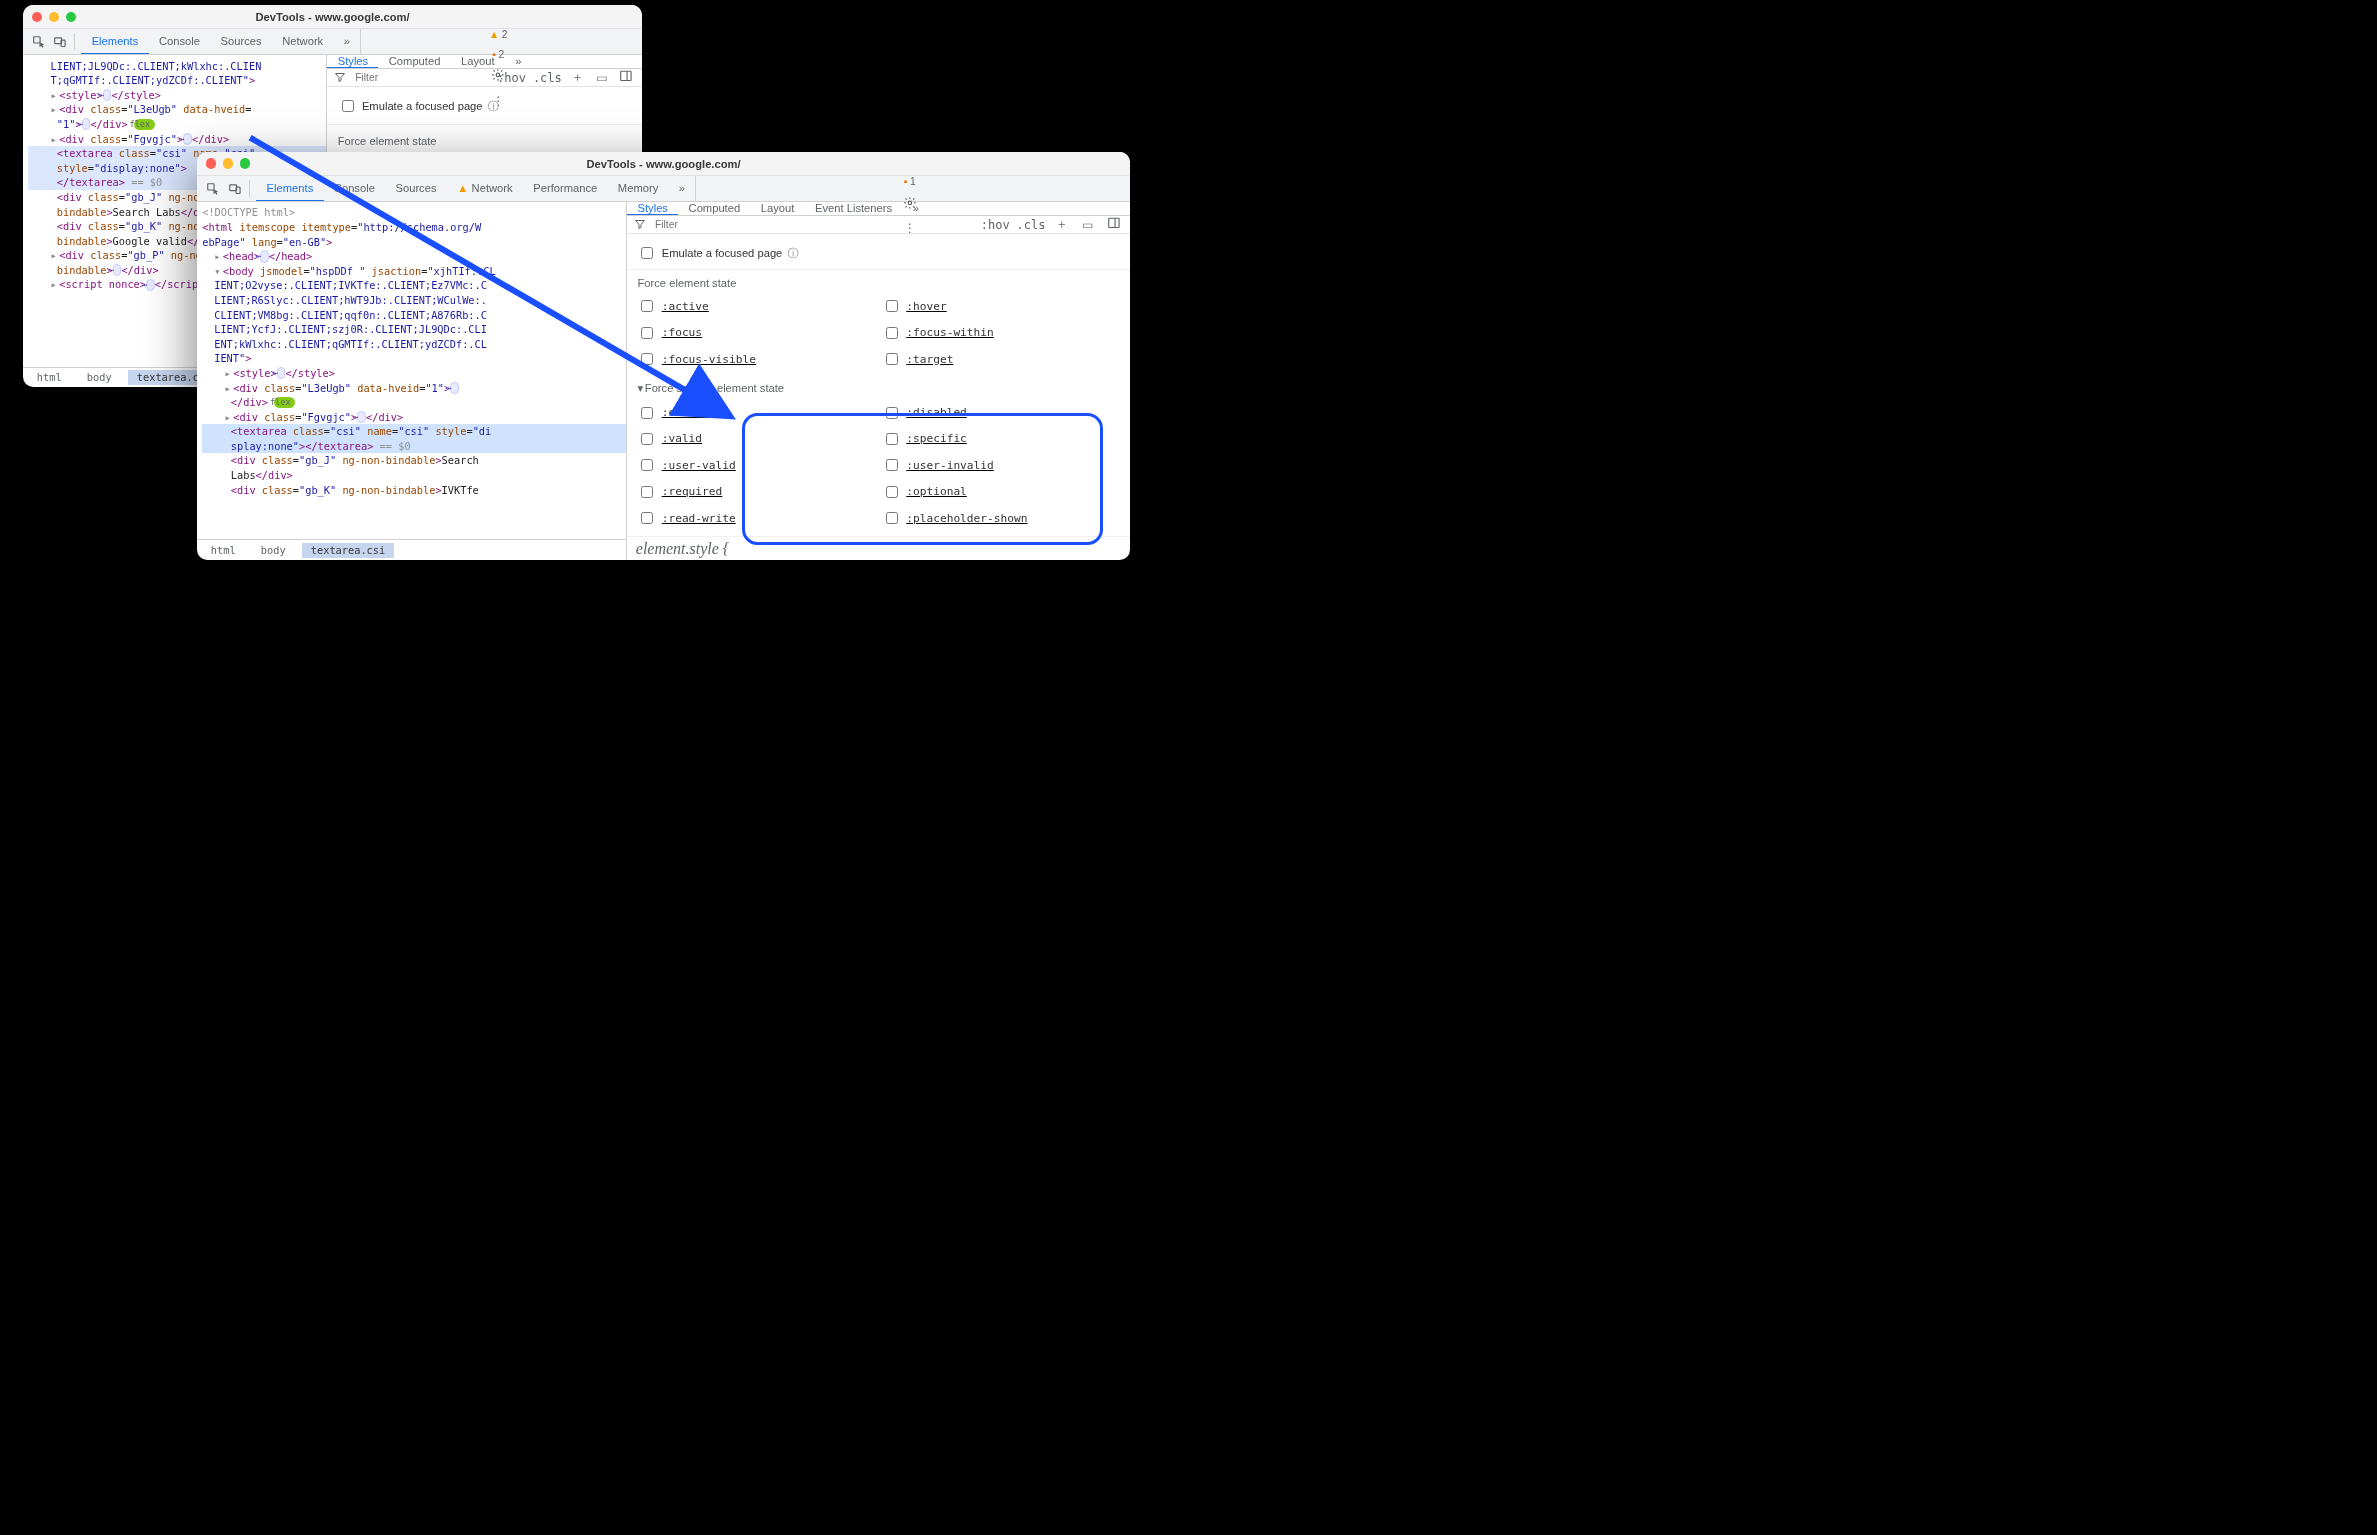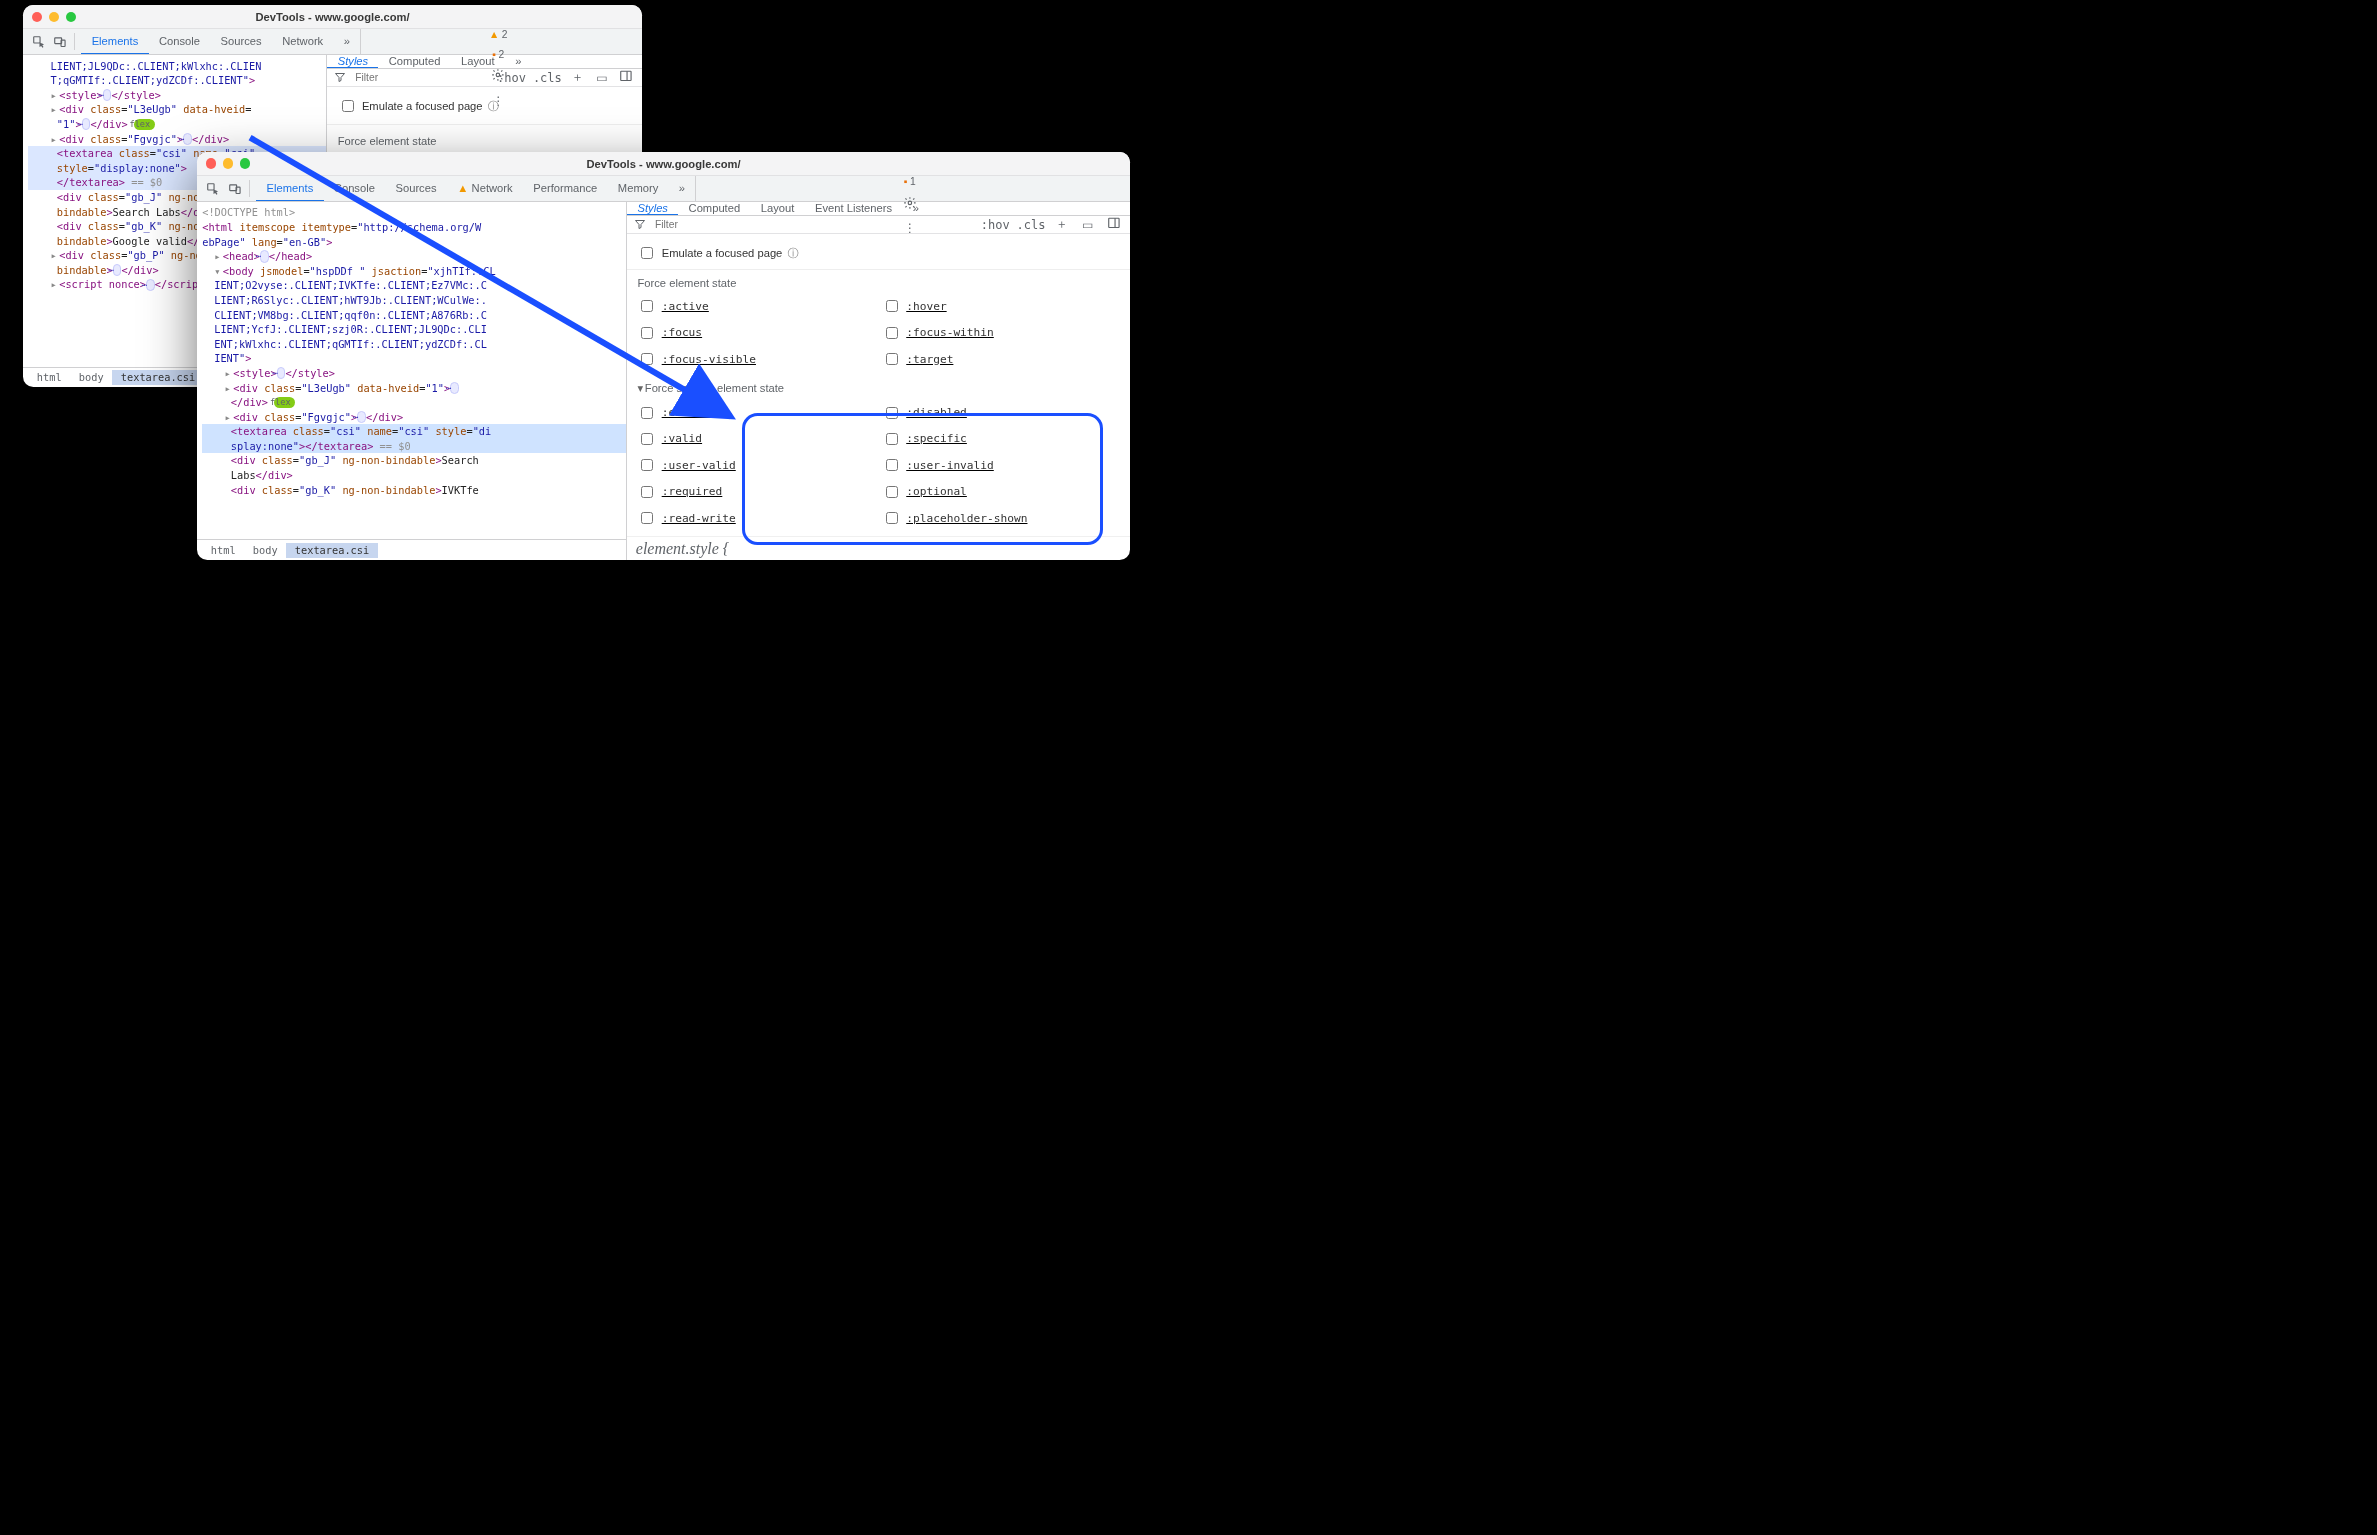--- a/index.html
+++ b/index.html
@@ -86,29 +86,29 @@
   .pill { display:inline-block; background:#84cc16; color:#5f6368; border-radius:6.9px; padding:0 4.3px; font-size:8.6px; line-height:11.2px; vertical-align:0.9px;}
   .dots { display:inline-block; background:#e8eaff; color:#4040c0; border-radius:6.9px; padding:0 3.4px; font-size:8.6px; line-height:10.3px; vertical-align:0.9px; border:0.9px solid #c7cafc;}
   .hl { background:#dbe7ff; }
   .hl-soft { background:#cfe3ff; }
   .rowdots { position:relative; }
   .rowdots::before { content:"⋯"; position:absolute; left:-15.5px; top:0; color:#666; font-size:12px;}
 
   .crumbs {
     height: 20.6px; border-top:0.9px solid #d0d0d2; display:flex; align-items:center;
     font-family: Menlo, Consolas, monospace; font-size:10.3px; color:#5f6368;
-    padding-left:5.2px; gap:0;
+    padding-left:5.2px; gap:8px;
   }
   .crumb { padding: 1.7px 8.6px; }
   .crumb.sel { background:#c7d6ef; color:#333; }
   
   
   .rtabs { height: 26px; display:flex; align-items:stretch; border-bottom:0.9px solid #d0d0d2; font-size:11.2px;}
   .rtab { padding:0 10.3px; display:flex; align-items:center; color:#5f6368; cursor:pointer; border-bottom:1.7px solid transparent;}
-  .rtab.active { color:#1a73e8; border-bottom-color:#1a73e8;font-style:italic;}
+  .rtab.active { color:#1a73e8; border-bottom-color:#1a73e8;}
   .filterbar {
     height: 27.5px; border-bottom:0.9px solid #e3e3e5; display:flex; align-items:center; padding:0 6.9px; gap:6.9px;
     color:#5f6368;
   }
   .filterbar input { border:none; outline:none; font-size:10.3px; flex:1; color:#333; background:transparent;}
   .tok { font-family:Menlo,monospace; font-size:12px; color:#5f6368; }
   .iconbtn { width:19px; text-align:center; color:#5f6368; font-size:12px; }
 
   .secpad { padding: 6.9px 10.3px 5.2px; }
   .cbrow { display:flex; align-items:center; gap:5.2px; font-size:11.2px; color:#333; margin:3.4px 0;}

